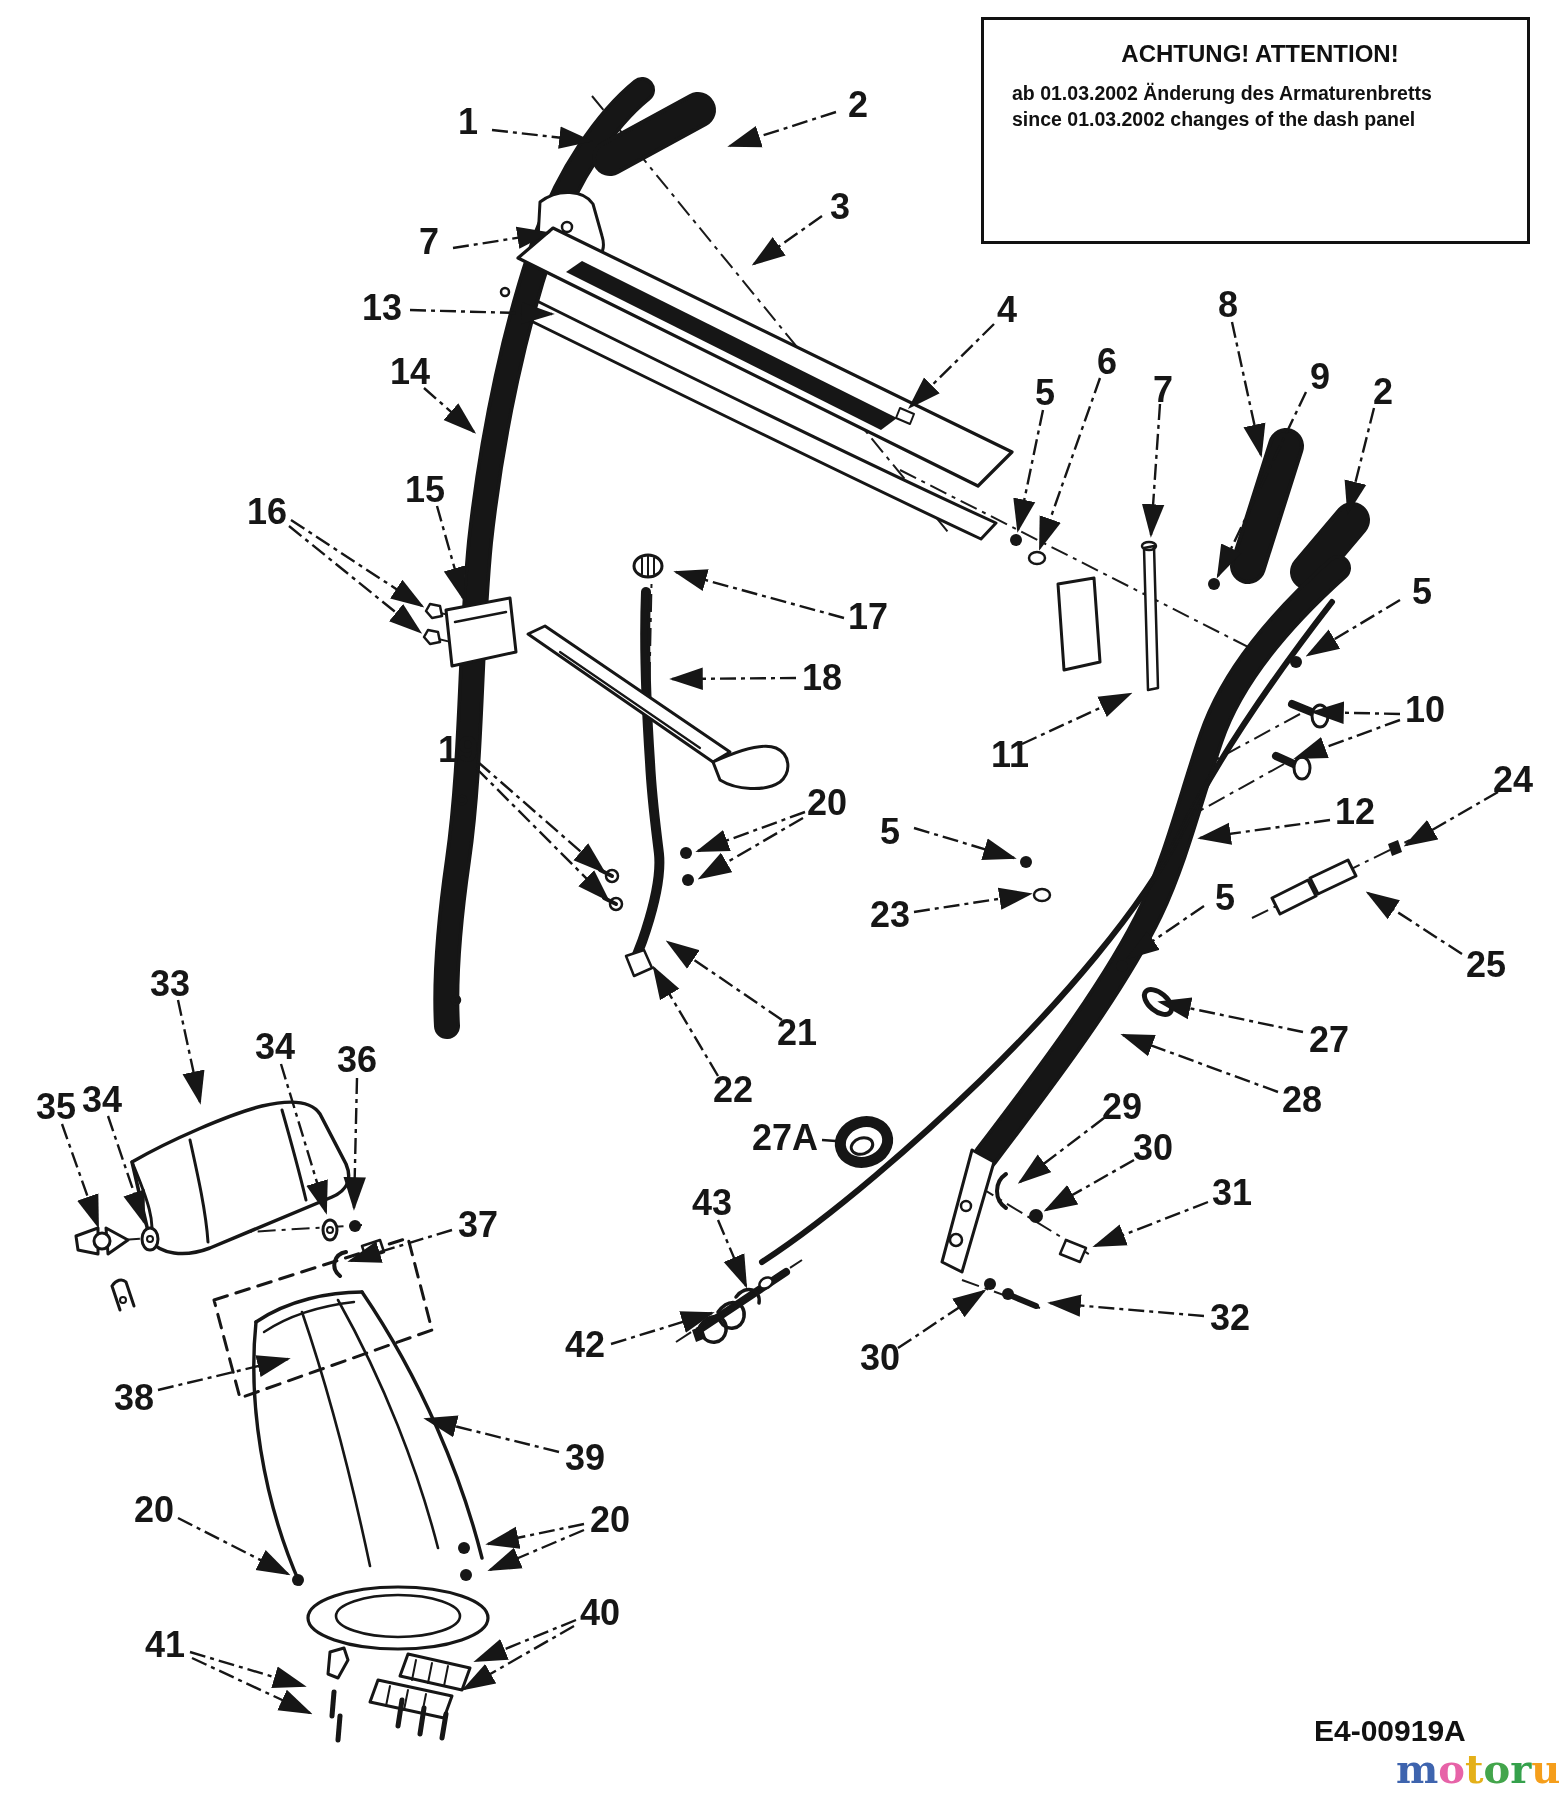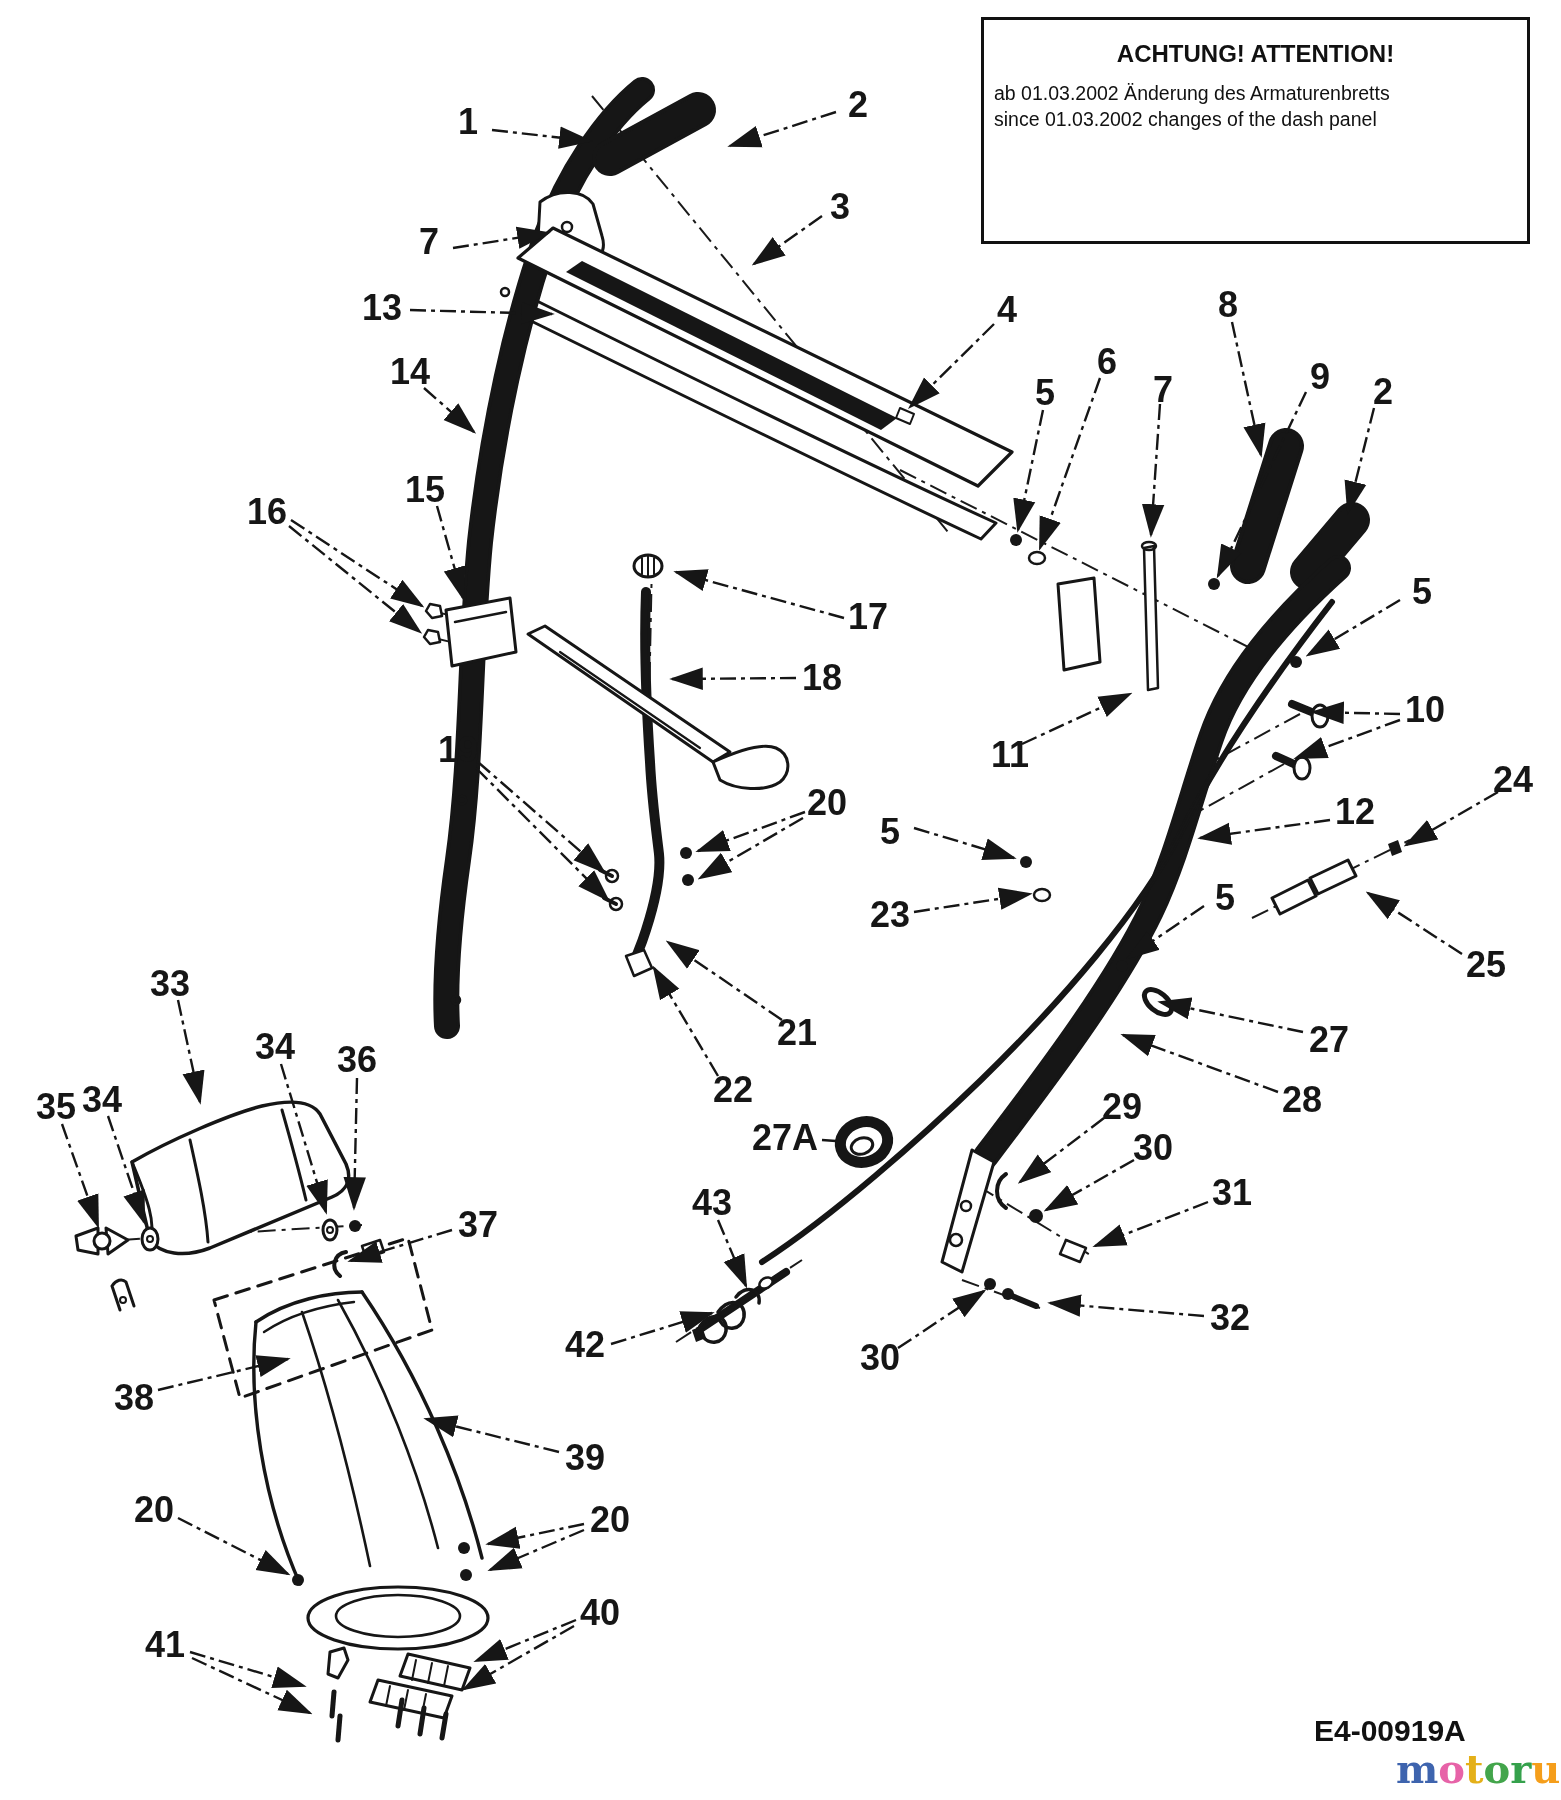--- a/index.html
+++ b/index.html
@@ -1,23 +1,23 @@
 <!DOCTYPE html>
 <html><head>
 <meta charset="utf-8">
 <style>
   html,body{margin:0;padding:0;background:#fff;}
   .sheet{position:relative;width:1561px;height:1800px;background:#ffffff;overflow:hidden;
          font-family:"Liberation Sans",sans-serif;color:#141414;}
   .page-title{position:absolute;left:34px;top:8px;font-size:52px;font-weight:bold;
               letter-spacing:1px;color:#111;}
   .warning{position:absolute;left:981px;top:17px;width:549px;height:227px;border:3px solid #111;
-           box-sizing:border-box;background:#fff;}
+           box-sizing:border-box;background:#fff;padding-left:9px;}
   .w-title{text-align:center;font-weight:bold;font-size:24px;margin:20px 8px 13px 8px;color:#111;}
-  .w-line{font-weight:normal;font-size:19.5px;line-height:25.6px;margin-left:10px;color:#111;
+  .w-line{font-weight:bold;font-size:19.5px;line-height:25.6px;margin-left:19px;color:#111;
           white-space:nowrap;}
   .part-code{position:absolute;left:1314px;top:1714px;font-size:30px;font-weight:bold;color:#111;}
   .watermark{position:absolute;left:1396px;top:1748px;font-family:"DejaVu Serif",serif;
              font-weight:bold;font-size:40px;line-height:42px;white-space:nowrap;}
   svg{position:absolute;left:0;top:0;}
   .callout{font-family:"Liberation Sans",sans-serif;font-weight:bold;font-size:36px;fill:#161616;}
   .ln{stroke:#161616;stroke-width:2.4;fill:none;stroke-dasharray:16 5 4 5;}
   .lns{stroke:#161616;stroke-width:2.4;fill:none;}
   .cl{stroke:#1a1a1a;stroke-width:2;fill:none;stroke-dasharray:18 6 4 6;}
   .s{stroke:#161616;fill:none;stroke-linecap:round;stroke-linejoin:round;}

